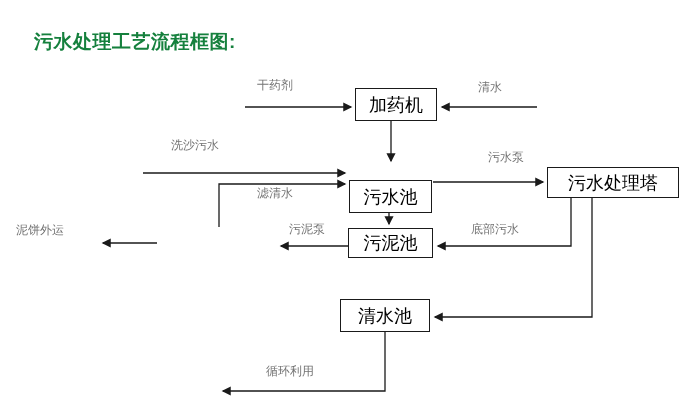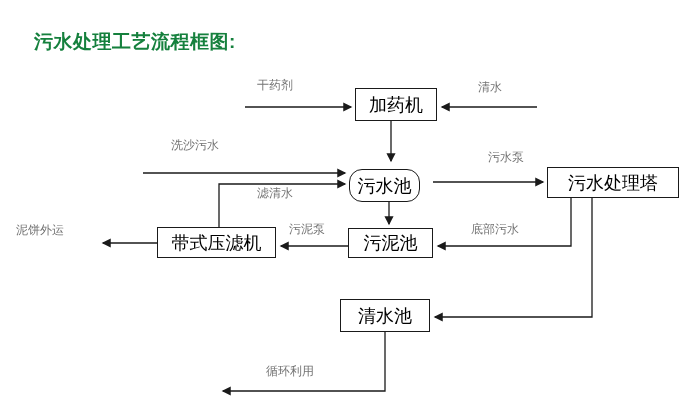--- a/index.html
+++ b/index.html
@@ -51,21 +51,21 @@
     position: absolute;
     font-size: 12px;
     color: #737373;
     white-space: nowrap;
     background: transparent;
     z-index: 3;
     line-height: 1.1;
   }
   
   .n-dosing   { left: 355px; top:  88px; width:  82px; height: 33px; }
-  .n-sewage   { left: 349px; top: 169px; width:  71px; height: 33px; border-radius: 13px; }
+  .n-sewage   { left: 349px; top: 180px; width:  83px; height: 33px; }
   .n-tower    { left: 547px; top: 167px; width: 132px; height: 31px; }
   .n-sludge   { left: 348px; top: 228px; width:  85px; height: 30px; }
   .n-press    { left: 157px; top: 227px; width: 119px; height: 31px; }
   .n-clear    { left: 340px; top: 299px; width:  90px; height: 33px; }
   
   .l-dry      { left: 257px; top:  79px; }
   .l-clearin  { left: 478px; top:  81px; }
   .l-sandsew  { left: 171px; top: 139px; }
   .l-sewpump  { left: 453px; top: 151px; margin-left: 35px; }
   .l-filtered { left: 257px; top: 187px; }
@@ -100,21 +100,20 @@
       <path d="M157,243 H103" marker-end="url(#arr)"></path>
       <path d="M592,198 V317 H435" marker-end="url(#arr)"></path>
       <path d="M385,332 V391 H223" marker-end="url(#arr)"></path>
     </g>
   </svg>
 
   <div class="node n-dosing">加药机</div>
   <div class="node n-sewage">污水池</div>
   <div class="node n-tower">污水处理塔</div>
   <div class="node n-sludge">污泥池</div>
-  <div class="node n-press">带式压滤机</div>
   <div class="node n-clear">清水池</div>
 
   <span class="flow-label l-dry">干药剂</span>
   <span class="flow-label l-clearin">清水</span>
   <span class="flow-label l-sandsew">洗沙污水</span>
   <span class="flow-label l-filtered">滤清水</span>
   <span class="flow-label l-sewpump">污水泵</span>
   <span class="flow-label l-bottom">底部污水</span>
   <span class="flow-label l-sludgep">污泥泵</span>
   <span class="flow-label l-mudcake">泥饼外运</span>

